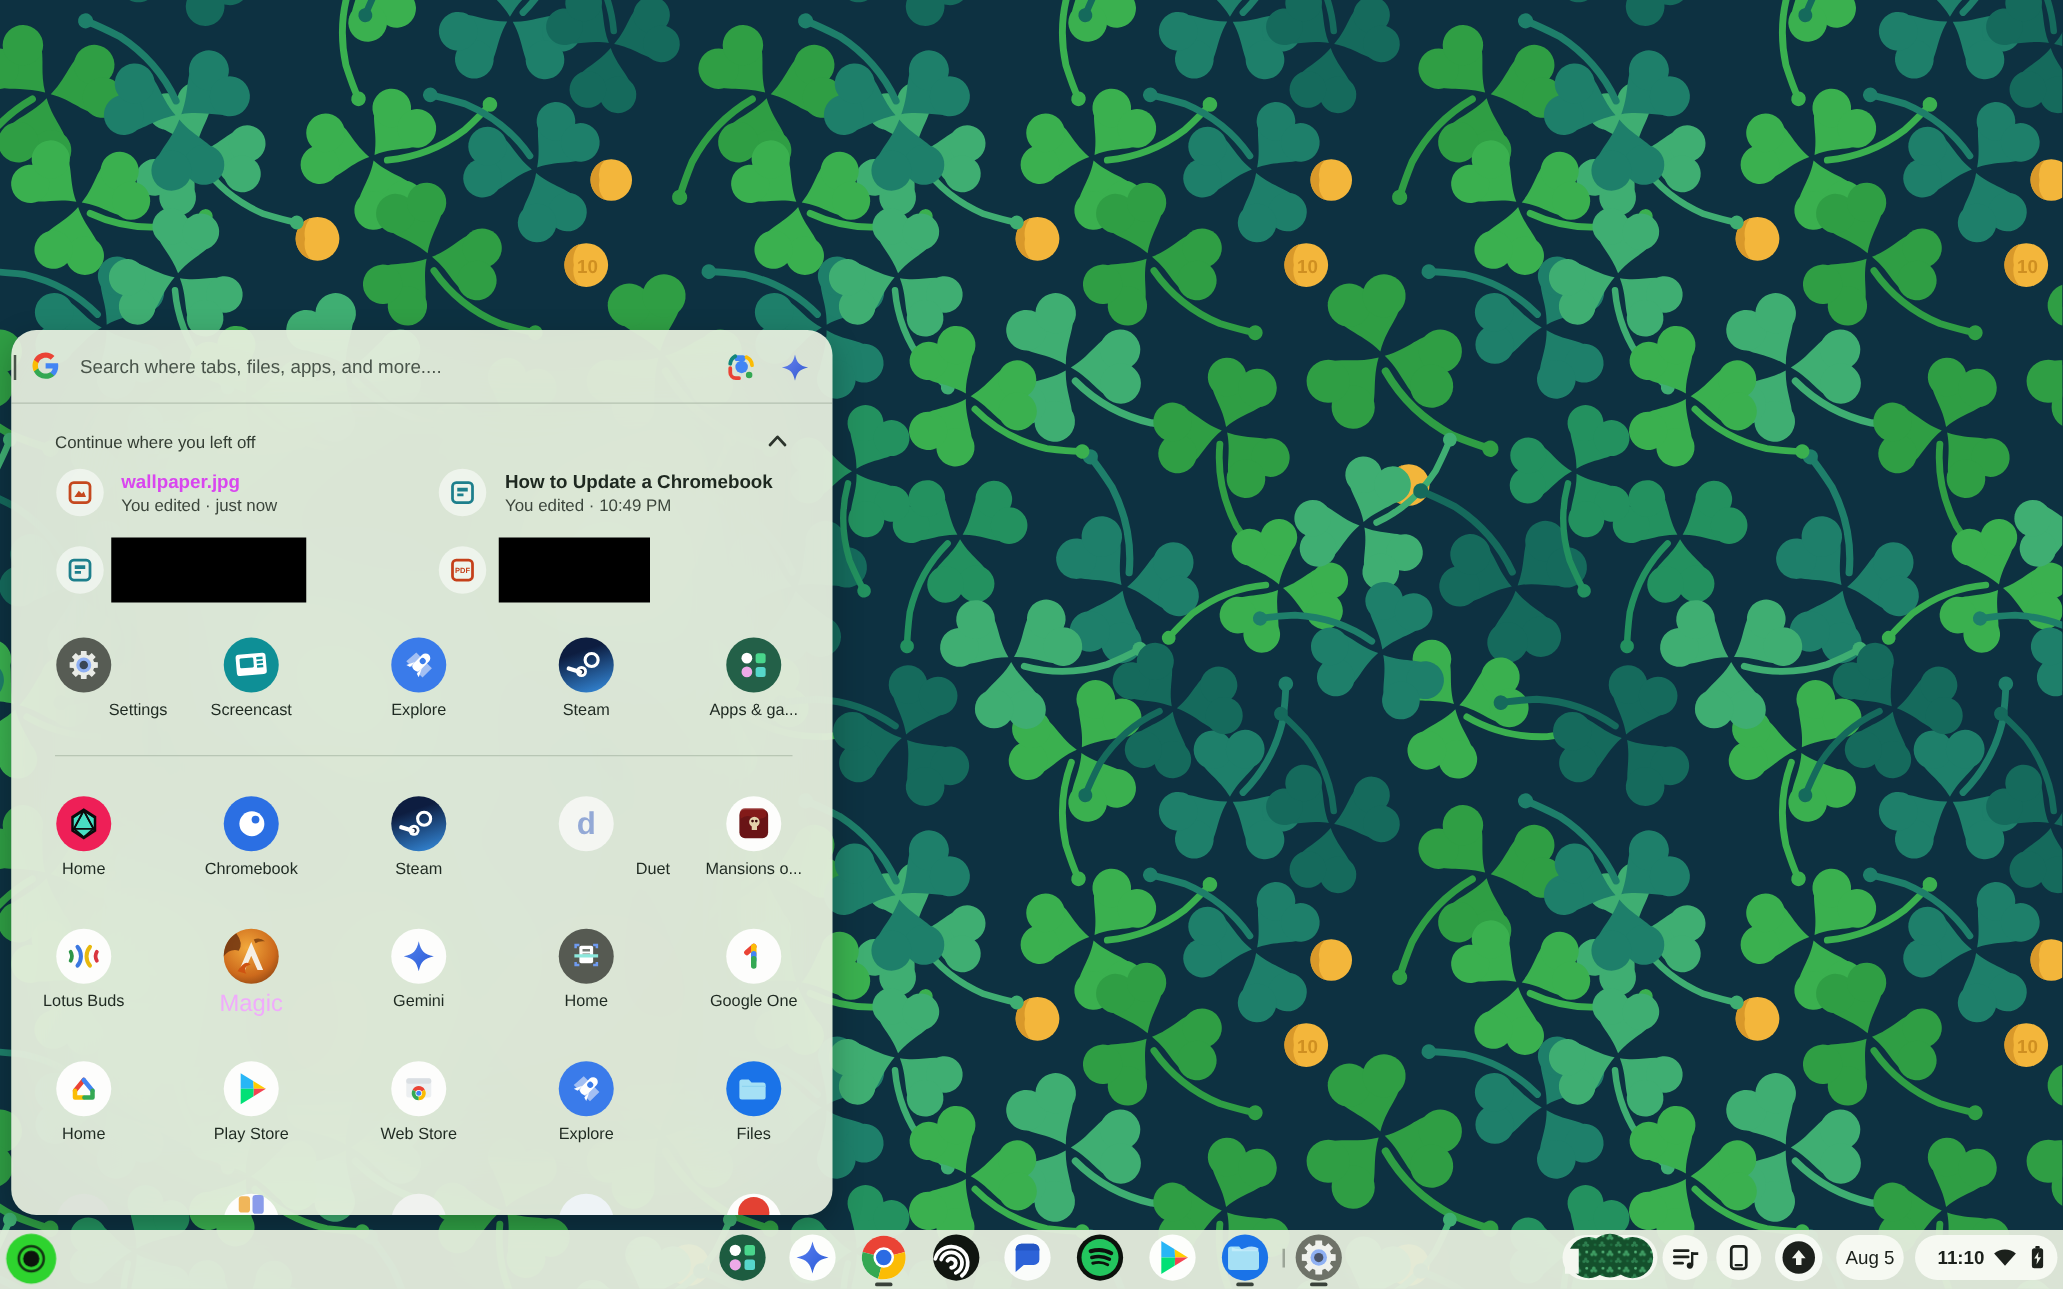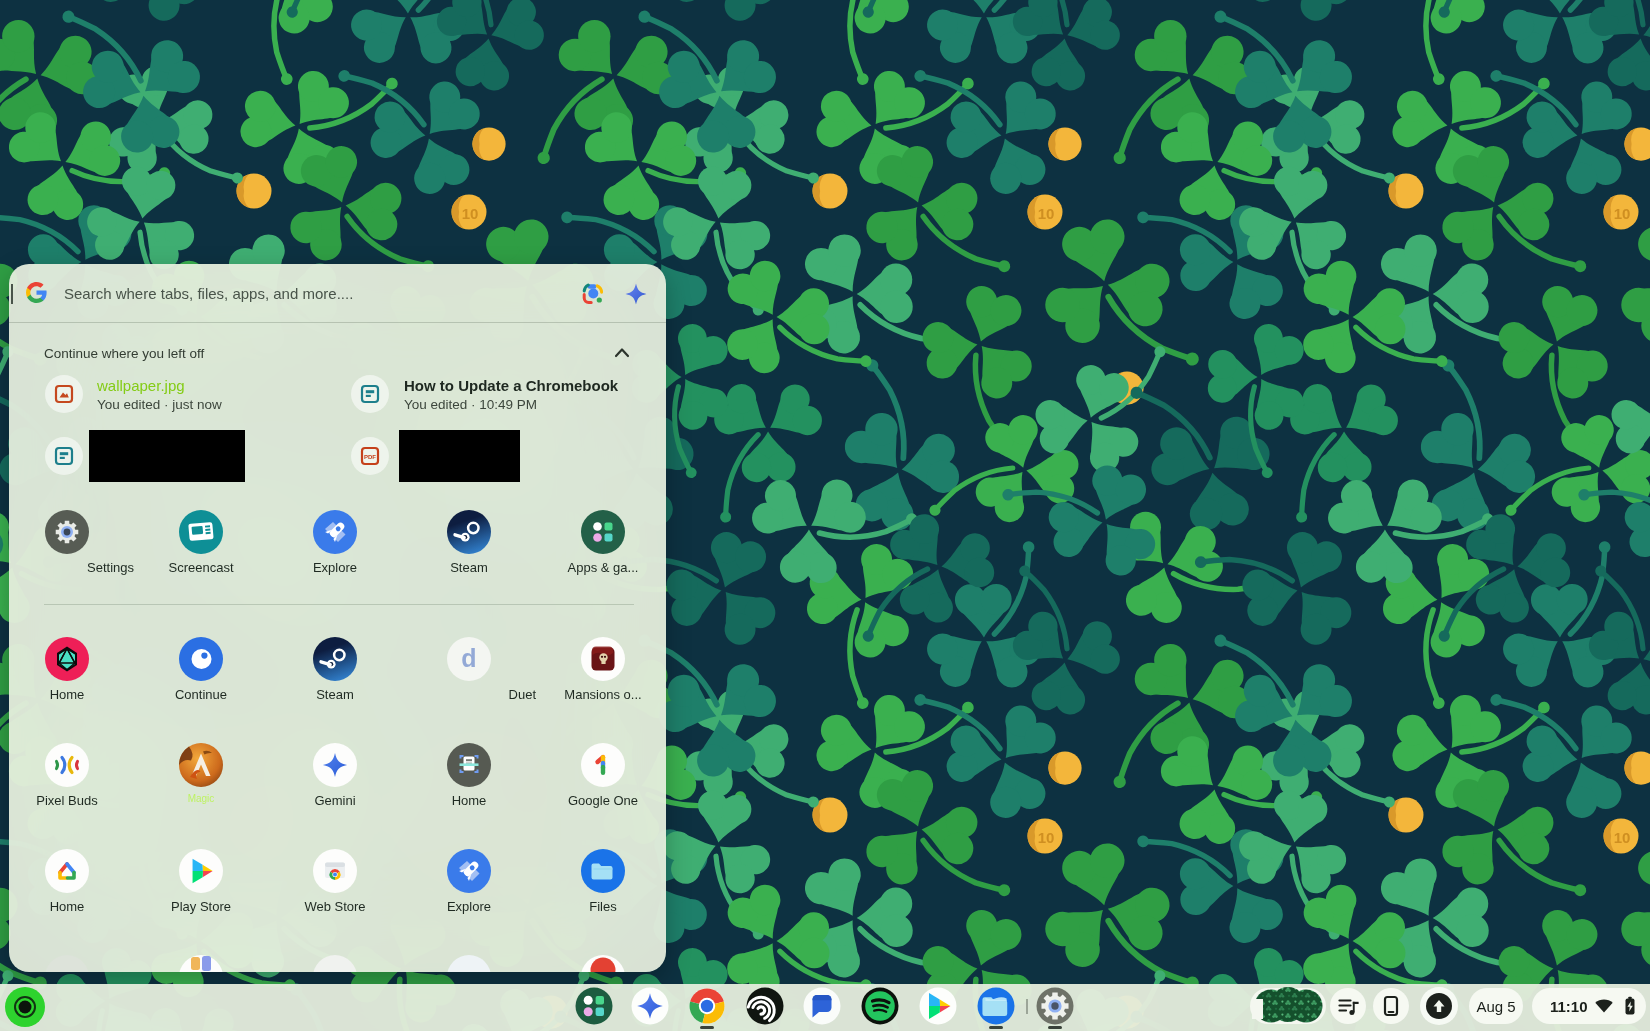--- a/index.html
+++ b/index.html
@@ -284,21 +284,21 @@
     <div style="position:absolute;left:0;top:58px;width:657px;height:1px;background:rgba(70,90,70,0.25)"></div>
     <div style="position:absolute;left:35px;top:82px;font-size:13.5px;font-weight:500;color:#333d33">Continue where you left off</div>
     <svg style="position:absolute;left:605px;top:82px" width="16" height="14" viewBox="0 0 16 14">
       <path d="M2,10 L8,3.5 L14,10" fill="none" stroke="#2c342c" stroke-width="2.2" stroke-linecap="round" stroke-linejoin="round"></path>
     </svg>
     <div style="position:absolute;left:36px;top:111px;width:38px;height:38px;border-radius:50%;background:rgba(255,255,255,0.55)"></div>
     <svg style="position:absolute;left:44.0px;top:119.0px" width="22" height="22" viewBox="-11.0 -11.0 22 22">
       <rect x="-8" y="-8" width="16" height="16" rx="3" fill="none" stroke="#c5481f" stroke-width="2.2"></rect>
 <path d="M-4.5,3.5 L-1,-1.5 L1.5,1 L3,-0.8 L4.8,3.5 Z" fill="#c5481f"></path>
     </svg>
-    <div style="position:absolute;left:88px;top:113px;font-size:15px;font-weight:normal;color:#84cc16">wallpaper.jpg</div>
+    <div style="position:absolute;left:88px;top:113px;font-size:15px;font-weight:bold;color:#d946ef">wallpaper.jpg</div>
     <div style="position:absolute;left:88px;top:133px;font-size:13.5px;color:#3c463c">You edited · just now</div>
     <div style="position:absolute;left:342px;top:111px;width:38px;height:38px;border-radius:50%;background:rgba(255,255,255,0.55)"></div>
     <svg style="position:absolute;left:350.0px;top:119.0px" width="22" height="22" viewBox="-11.0 -11.0 22 22">
       <rect x="-8" y="-8" width="16" height="16" rx="3" fill="none" stroke="#1d7f8c" stroke-width="2.2"></rect>
 <rect x="-4.2" y="-3.8" width="8.4" height="3" fill="#1d7f8c"></rect>
       <rect x="-4.2" y="0.8" width="5" height="2.2" fill="#1d7f8c"></rect>
     </svg>
     <div style="position:absolute;left:395px;top:113px;font-size:15px;font-weight:bold;color:#1e2820">How to Update a Chromebook</div>
     <div style="position:absolute;left:395px;top:133px;font-size:13.5px;color:#3c463c">You edited · 10:49 PM</div>
     <div style="position:absolute;left:36px;top:173px;width:38px;height:38px;border-radius:50%;background:rgba(255,255,255,0.55)"></div>
@@ -374,21 +374,21 @@
 <path d="M0,-10.5 L7.8,4 L-7.8,4 Z"></path>
         <path d="M0,-10.5 L8.6,5.3 M0,-10.5 L-8.6,5.3 M-7.8,4 L0,10.7 L7.8,4 M-8.6,-5 L0,-10.5 L8.6,-5"></path>
 </g>
     </svg>
     <div style="position:absolute;left:-9px;top:423px;width:134px;text-align:center;font-size:13px;color:#1f2a22;white-space:nowrap;overflow:hidden">Home</div>
     <svg style="position:absolute;left:169.0px;top:372.0px" width="46" height="46" viewBox="-23.0 -23.0 46 46">
       <circle r="22" fill="#2b6fe3"></circle>
       <circle cx="0.5" cy="0" r="10" fill="#fff"></circle>
       <circle cx="3.4" cy="-3.4" r="3.1" fill="#2b6fe3"></circle>
     </svg>
-    <div style="position:absolute;left:125px;top:423px;width:134px;text-align:center;font-size:13px;color:#1f2a22;white-space:nowrap;overflow:hidden">Continue</div>
+    <div style="position:absolute;left:125px;top:423px;width:134px;text-align:center;font-size:13px;color:#1f2a22;white-space:nowrap;overflow:hidden">Chromebook</div>
     <svg style="position:absolute;left:303.0px;top:372.0px" width="46" height="46" viewBox="-23.0 -23.0 46 46">
       <defs>
         <linearGradient id="stg" x1="0.1" y1="-0.2" x2="0.55" y2="1.1" gradientUnits="objectBoundingBox">
           <stop offset="0.38" stop-color="#0d1d40"></stop>
           <stop offset="1" stop-color="#3488d8"></stop>
         </linearGradient>
       </defs>
 <circle r="22" fill="url(#stg)"></circle>
 <circle cx="4.3" cy="-4" r="5.2" fill="none" stroke="#fff" stroke-width="2.5"></circle>
 <circle cx="-3.8" cy="5.2" r="4.4" fill="#fff"></circle>
@@ -413,36 +413,36 @@
     <div style="position:absolute;left:527px;top:423px;width:134px;text-align:center;font-size:13px;color:#1f2a22;white-space:nowrap;overflow:hidden">Mansions o...</div>
     <svg style="position:absolute;left:35.0px;top:478.0px" width="46" height="46" viewBox="-23.0 -23.0 46 46">
       <circle r="22" fill="#fdfdfc"></circle>
       <g fill="none" stroke-linecap="round">
 <path d="M-10.5,-3.6 a7,7 0 0 1 0,7.2" stroke="#2d9648" stroke-width="3"></path>
 <path d="M-5,-7.5 a11.5,11.5 0 0 1 0,15" stroke="#3c78e0" stroke-width="3.2"></path>
 <path d="M5,-7.5 a11.5,11.5 0 0 0 0,15" stroke="#e8b80c" stroke-width="3.2"></path>
 <path d="M10.5,-3.6 a7,7 0 0 0 0,7.2" stroke="#d9353f" stroke-width="3"></path>
 </g>
     </svg>
-    <div style="position:absolute;left:-9px;top:529px;width:134px;text-align:center;font-size:13px;color:#1f2a22;white-space:nowrap;overflow:hidden">Pixel Buds</div>
+    <div style="position:absolute;left:-9px;top:529px;width:134px;text-align:center;font-size:13px;color:#1f2a22;white-space:nowrap;overflow:hidden">Lotus Buds</div>
     <svg style="position:absolute;left:169.0px;top:478.0px" width="46" height="46" viewBox="-23.0 -23.0 46 46">
       <defs>
         <radialGradient id="mgg" cx="0.42" cy="0.35" r="0.85">
           <stop offset="0" stop-color="#f2a93c"></stop>
           <stop offset="0.6" stop-color="#cd6a1c"></stop>
           <stop offset="1" stop-color="#6e3410"></stop>
         </radialGradient>
       </defs>
 <circle r="22" fill="url(#mgg)"></circle>
 <path d="M-22,0 a22,22 0 0 1 10,-18.5 q6,8 2,14 q-7,-2 -12,4.5 z" fill="#6e3410" opacity="0.85"></path>
 <path d="M-9.5,11 L0,-11.5 L9.5,11 L5,11 L0,-0.5 L-5,11 Z" fill="#f5efe4"></path>
 <path d="M-11,12 Q-5,2 -0.5,6.5 Q-7.5,8.5 -4,14 Z" fill="#cf5312"></path>
 <path d="M2,-13.5 Q7,-15.5 11,-12 Q6,-12.5 3.5,-10.5 Z" fill="#8a4a12"></path>
     </svg>
-    <div style="position:absolute;left:125px;top:529px;width:134px;text-align:center;font-size:10px;color:#bef264;white-space:nowrap;overflow:hidden">Magic</div>
+    <div style="position:absolute;left:125px;top:529px;width:134px;text-align:center;font-size:19px;color:#f0abfc;white-space:nowrap;overflow:hidden">Magic</div>
     <svg style="position:absolute;left:303.0px;top:478.0px" width="46" height="46" viewBox="-23.0 -23.0 46 46">
       <circle r="22" fill="#fdfdfc"></circle>
       <defs>
         <linearGradient id="gmg" x1="0" y1="0" x2="1" y2="1">
           <stop offset="0" stop-color="#5382ec"></stop>
           <stop offset="1" stop-color="#2a5bd7"></stop>
         </linearGradient>
       </defs>
       <g transform="scale(1.15)">
         <path d="M0,-10.5 C1.6,-3.6 3.6,-1.6 10.5,0 C3.6,1.6 1.6,3.6 0,10.5 C-1.6,3.6 -3.6,1.6 -10.5,0 C-3.6,-1.6 -1.6,-3.6 0,-10.5 Z" fill="url(#gmg)"></path>

